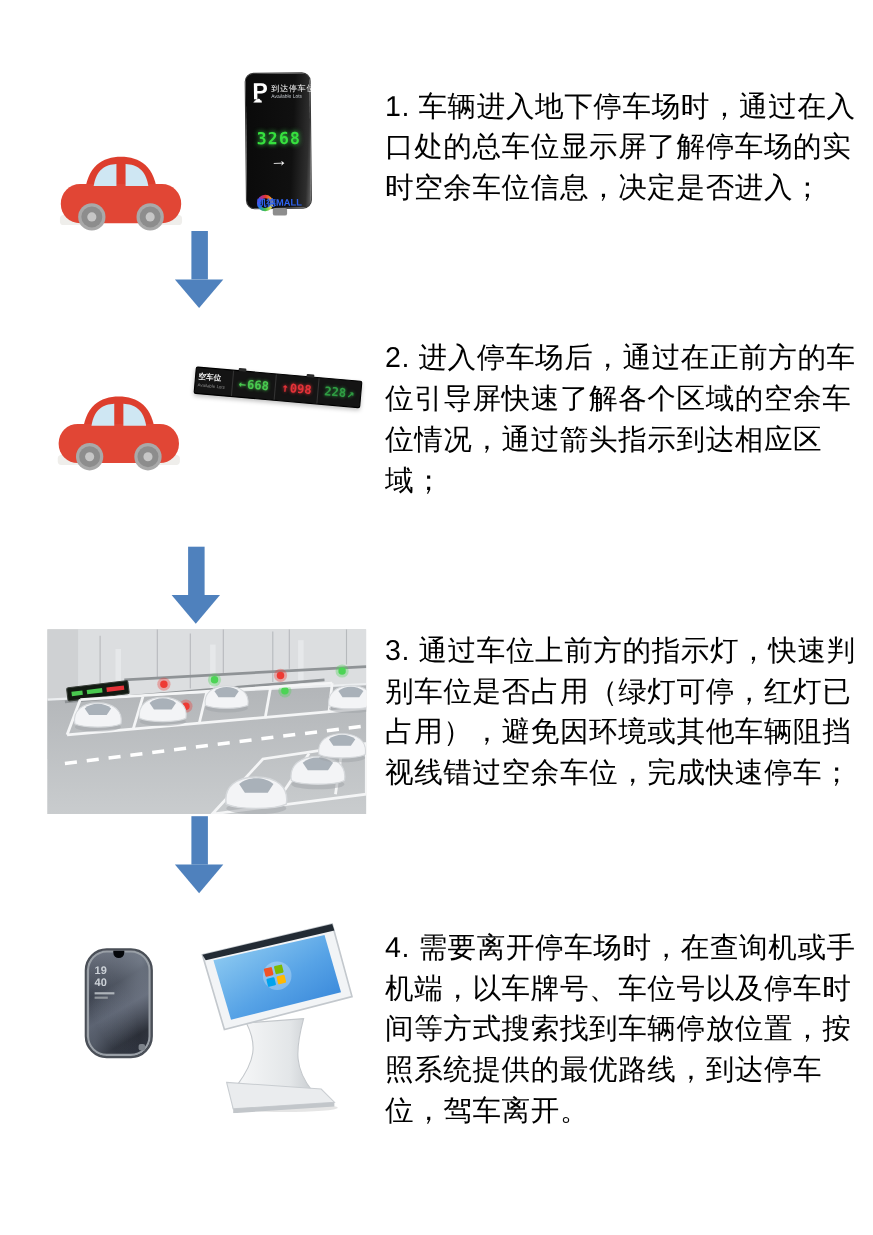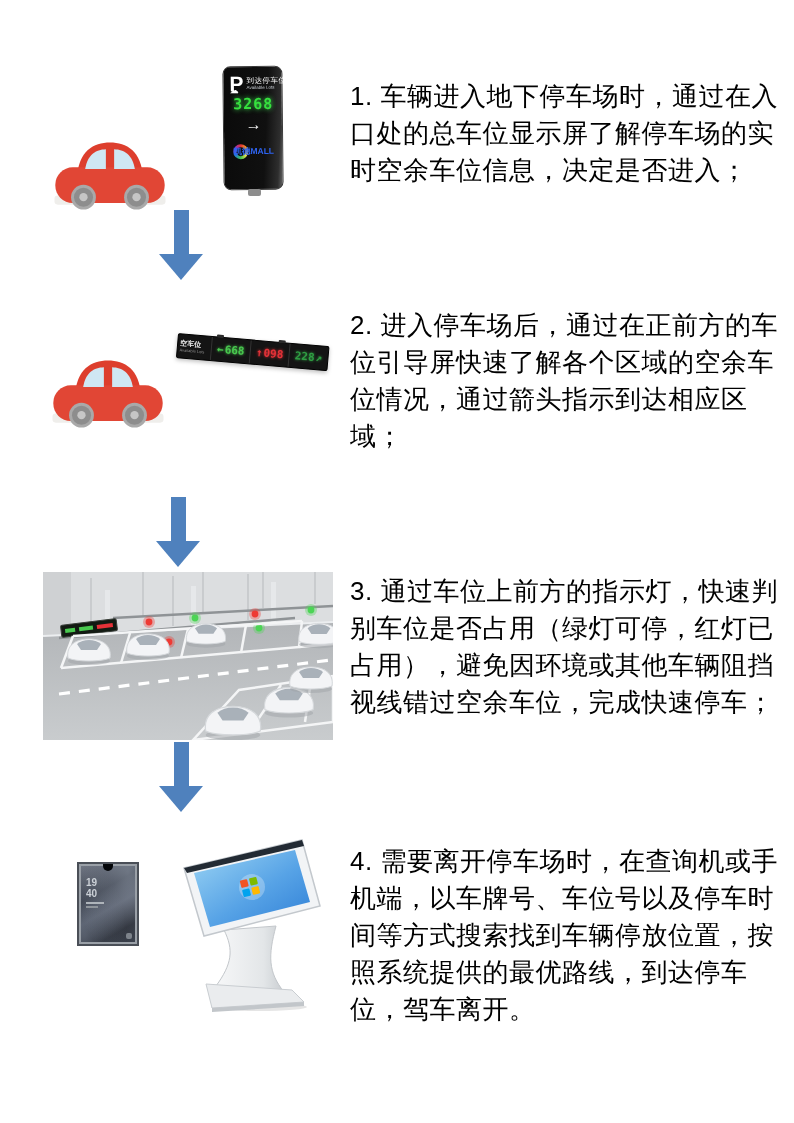--- a/index.html
+++ b/index.html
@@ -26,25 +26,25 @@
     transform:rotate(-0.6deg);
   }
   .sign-stand{position:absolute;left:248px;top:189px;width:13px;height:7px;background:#8d8d8d;border-radius:2px;}
   .sign-head{display:flex;gap:3px;align-items:flex-start;}
   .p-logo{position:relative;font-weight:bold;font-size:21px;line-height:19px;}
   .p-cloud{position:absolute;left:0px;top:12px;font-size:9px;line-height:9px;color:#fff;}
   .sign-names{padding-top:2px;}
   .sign-name-cn{font-size:7.5px;line-height:9px;letter-spacing:0.5px;white-space:nowrap;}
   .sign-name-en{font-size:4.5px;line-height:6px;color:#c9ced4;white-space:nowrap;}
   .sign-count{
-    margin-top:2px;text-align:center;font-family:"DejaVu Sans Mono",monospace;font-weight:bold;
+    margin-top:24px;text-align:center;font-family:"DejaVu Sans Mono",monospace;font-weight:bold;
     font-size:15px;letter-spacing:1px;color:#36e13e;text-shadow:0 0 5px rgba(70,255,90,.9);
   }
   .sign-dir{text-align:center;font-size:16px;font-weight:bold;margin-top:3px;color:#fff;}
-  .sign-brand{position:relative;margin-top:10px;text-align:center;font-size:8.5px;font-weight:bold;color:#2e63f0;line-height:15px;white-space:nowrap;}
+  .sign-brand{position:relative;margin-top:21px;text-align:center;font-size:8.5px;font-weight:bold;color:#2e63f0;line-height:15px;white-space:nowrap;}
   .brand-ring{position:absolute;left:3px;top:0px;width:15px;height:15px;border-radius:50%;
     background:conic-gradient(#e23333,#f5a623,#ffe34d,#43c24a,#1f7ae0,#8b2fd6,#e23333);}
   .brand-ring::after{content:'';position:absolute;inset:3px;border-radius:50%;background:#0d0d0d;}
   .brand-text{position:relative;}
   
   .led-bar{
     position:absolute;left:177px;top:333px;width:152px;height:25px;box-sizing:border-box;
     background:#141414;border:1px solid #000;border-radius:2px;display:flex;align-items:stretch;
     transform:rotate(5deg);transform-origin:left center;box-shadow:0 2px 4px rgba(0,0,0,.25);
   }
@@ -53,21 +53,21 @@
   .led-label-cn{font-size:7px;line-height:8px;color:#f0f0f0;font-weight:bold;white-space:nowrap;}
   .led-label-en{font-size:4px;line-height:5px;color:#8f8f8f;white-space:nowrap;}
   .led-seg{flex:1;display:flex;align-items:center;justify-content:center;gap:1px;border-right:1px solid #333;
     font-family:"DejaVu Sans Mono",monospace;font-weight:bold;font-size:11px;text-shadow:0 0 3px currentColor;white-space:nowrap;}
   .led-seg:last-child{border-right:none;}
   
   .scene{position:absolute;left:43px;top:572px;width:290px;height:168px;}
   .kiosk{position:absolute;left:164px;top:832px;width:170px;height:180px;}
   
   .phone{
-    position:absolute;left:77px;top:862px;width:62px;height:84px;box-sizing:border-box;border-radius:0;
+    position:absolute;left:77px;top:862px;width:62px;height:100px;box-sizing:border-box;border-radius:20px;
     border:2px solid #4a4f57;box-shadow:inset 0 0 0 2px #9aa0a7;overflow:hidden;
     background:
       radial-gradient(90px 150px at 85% 10%,rgba(160,170,185,.55),transparent 60%),
       radial-gradient(70px 120px at 10% 90%,rgba(120,130,145,.5),transparent 60%),
       linear-gradient(150deg,#707683 0%,#2c313c 35%,#4c5260 55%,#171a22 80%,#343a46 100%);
   }
   .phone-notch{position:absolute;left:50%;top:0;width:10px;height:7px;transform:translateX(-50%);
     background:#05070a;border-radius:0 0 6px 6px;}
   .phone-time{position:absolute;left:7px;top:13px;color:#ccd1d7;font-size:10px;line-height:11px;font-weight:bold;}
   .phone-meta{position:absolute;left:7px;top:38px;}

